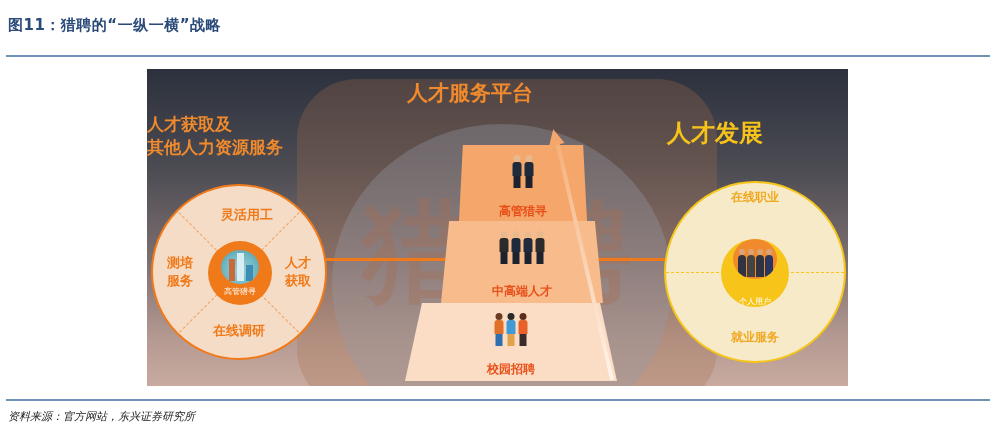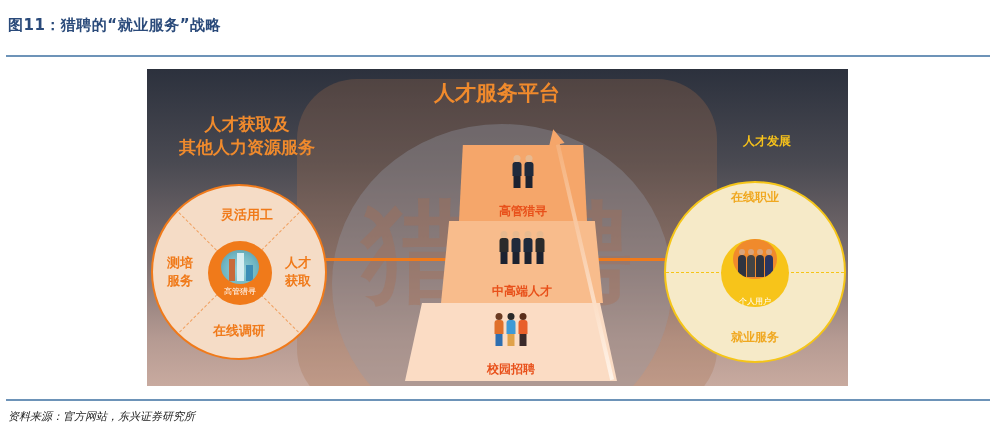--- a/index.html
+++ b/index.html
@@ -46,30 +46,30 @@
   }
   .wm-1 { left: 215px; }
   .wm-2 { left: 375px; }
 
   .hline {
     position: absolute; left: 100px; top: 189px; width: 500px; height: 3px;
     background: #f07a1a;
   }
 
   .section-title {
-    position: absolute; font-weight: bold; text-align: center;
+    position: absolute; font-weight: bold; 
   }
   .title-left {
     left: 0; top: 44px; width: 200px; font-size: 17px; color: #f08a2c; line-height: 23px;
   }
   .title-center {
     left: 260px; top: 10px; width: 180px; font-size: 21px; color: #f08a2c;
   }
   .title-right {
-    left: 520px; top: 64px; width: 200px; font-size: 12px; color: #f7c21a;
+    left: 520px; top: 48px; width: 200px; font-size: 24px; color: #f7c21a;
   }
 
   
   .circle-left {
     position: absolute; left: 4px; top: 115px; width: 176px; height: 176px;
     border-radius: 50%; background: #f5dcc6; border: 2px solid #f07a1a; overflow: hidden;
   }
   .diag {
     position: absolute; left: 50%; top: 50%; width: 250px; height: 0;
     border-top: 1px dashed #f0a060;
@@ -179,21 +179,21 @@
     width: 44px; height: 40px; border-radius: 50%; background: #f08a2c;
     display: flex; align-items: flex-end; justify-content: center; gap: 1px; overflow: hidden; padding-bottom: 2px;
   }
   .icon-group .g { width: 8px; height: 22px; border-radius: 4px 4px 0 0; background: #2f3440; position: relative; }
   .icon-group .g::before { content: ""; position: absolute; left: 1px; top: -6px; width: 6px; height: 6px; border-radius: 50%; background: #d9a47a; }
   .core-right .core-text { font-size: 8px; color: #fff; margin-top: 2px; }
 </style>
 </head>
 <body>
 
-<div class="fig-title">图11：猎聘的“就业服务”战略</div>
+<div class="fig-title">图11：猎聘的“一纵一横”战略</div>
 <div class="rule-top"></div>
 
 <div class="figure">
   <div class="bg-rounded"></div>
   <div class="bg-ellipse"></div>
   <div class="watermark wm-1">猎</div>
   <div class="watermark wm-2">聘</div>
 
   <div class="hline"></div>
 

